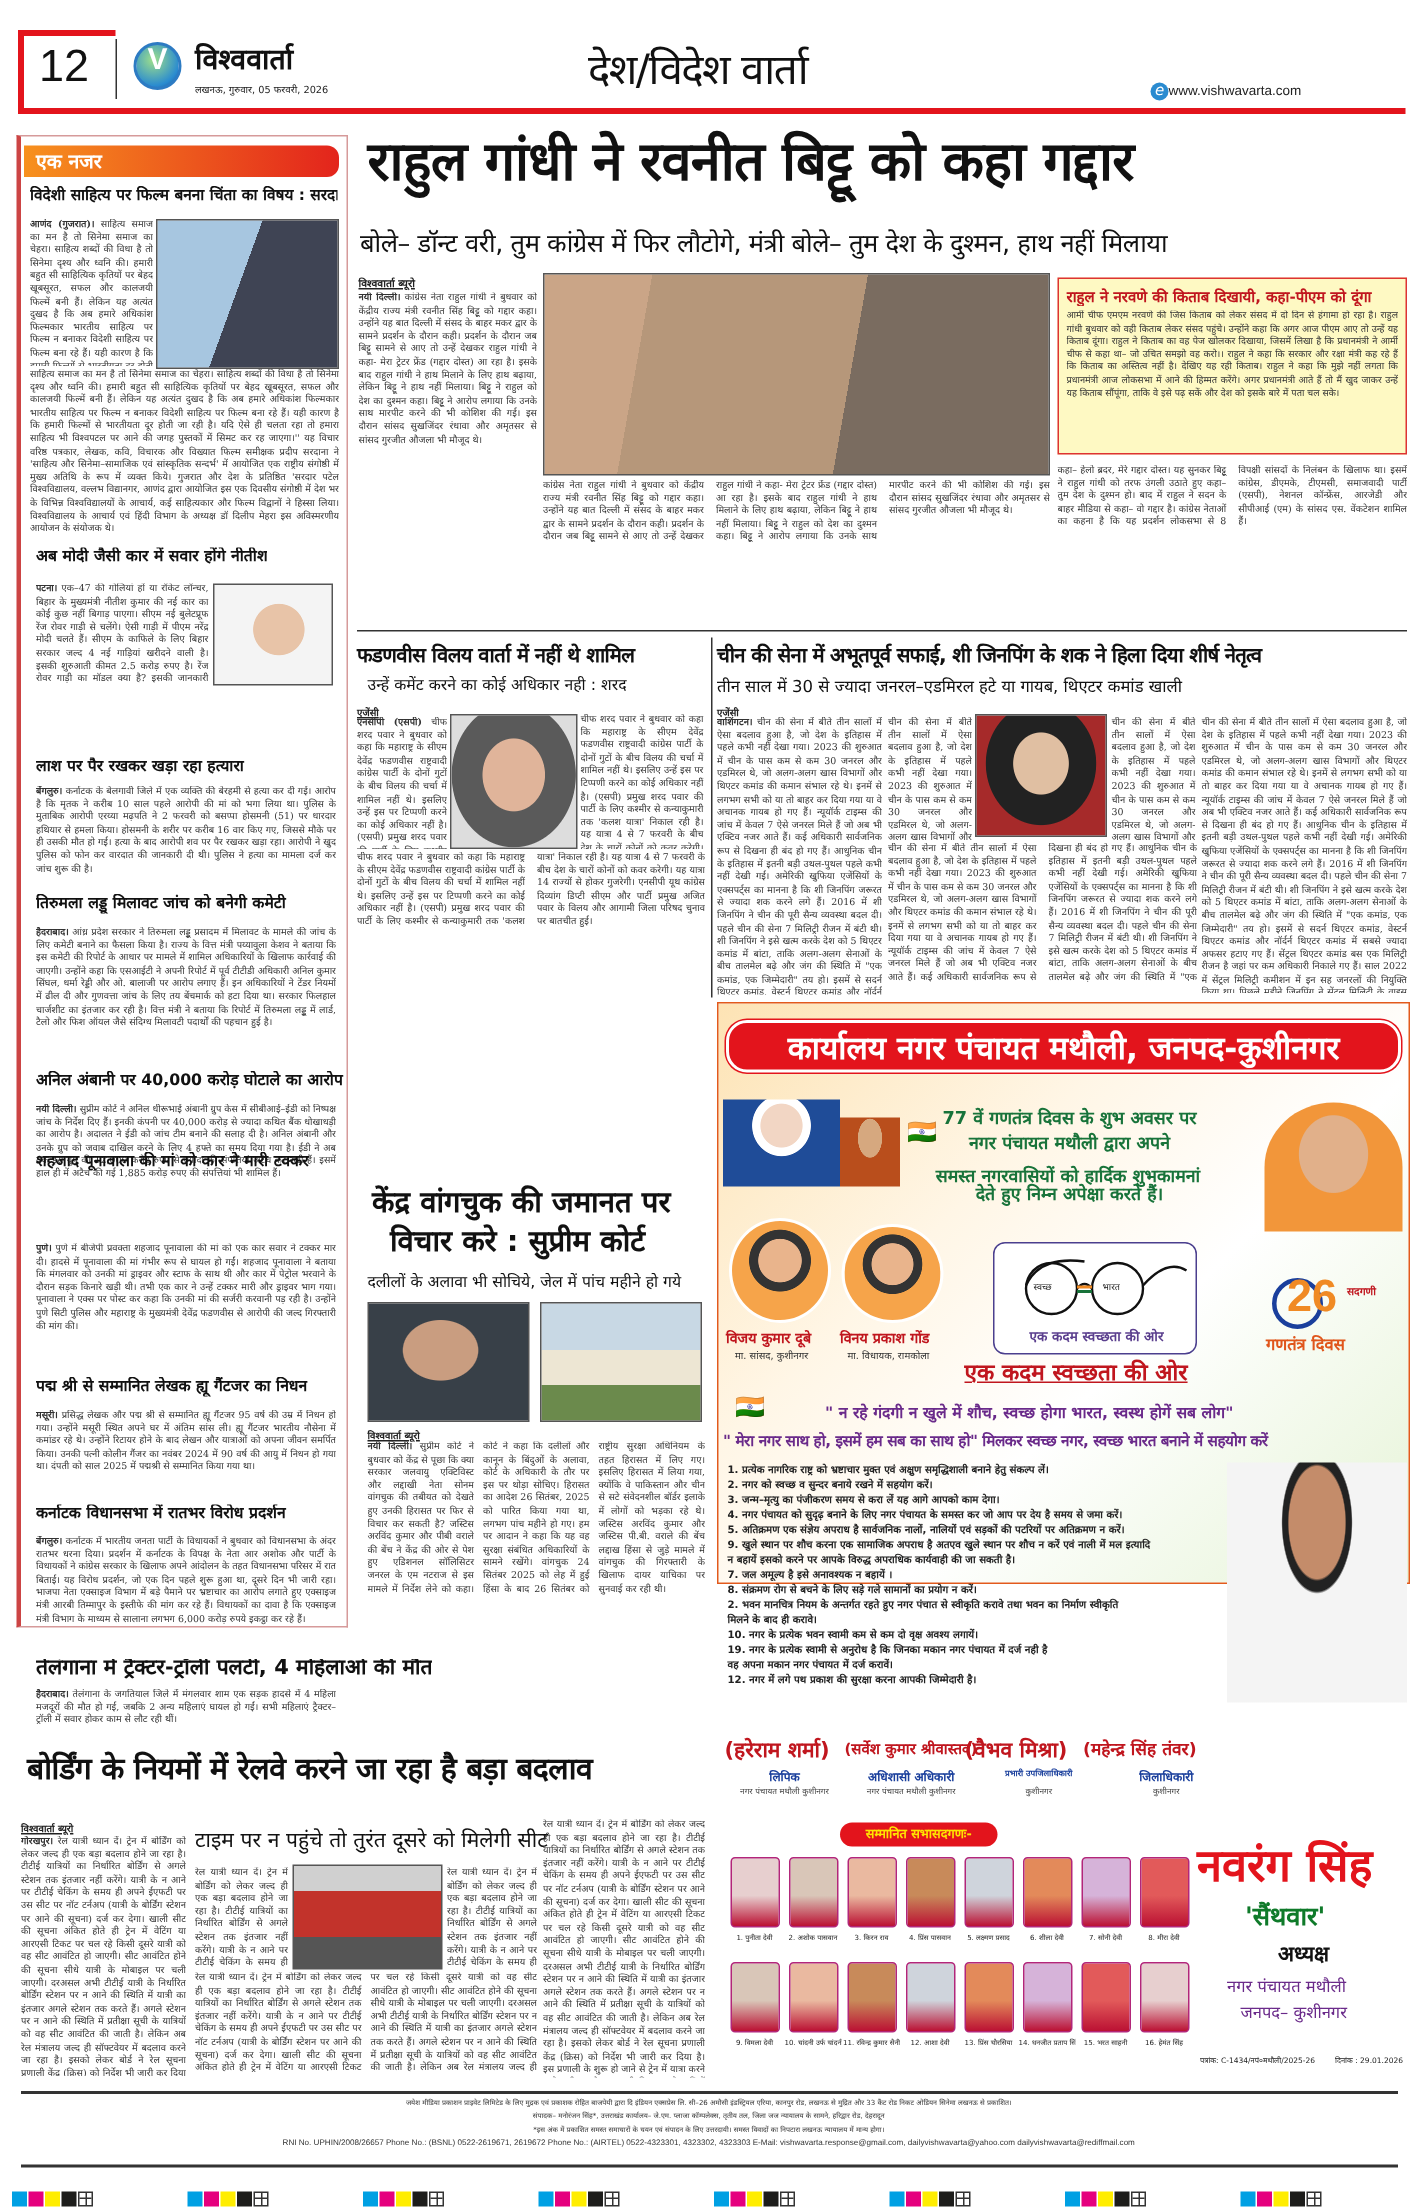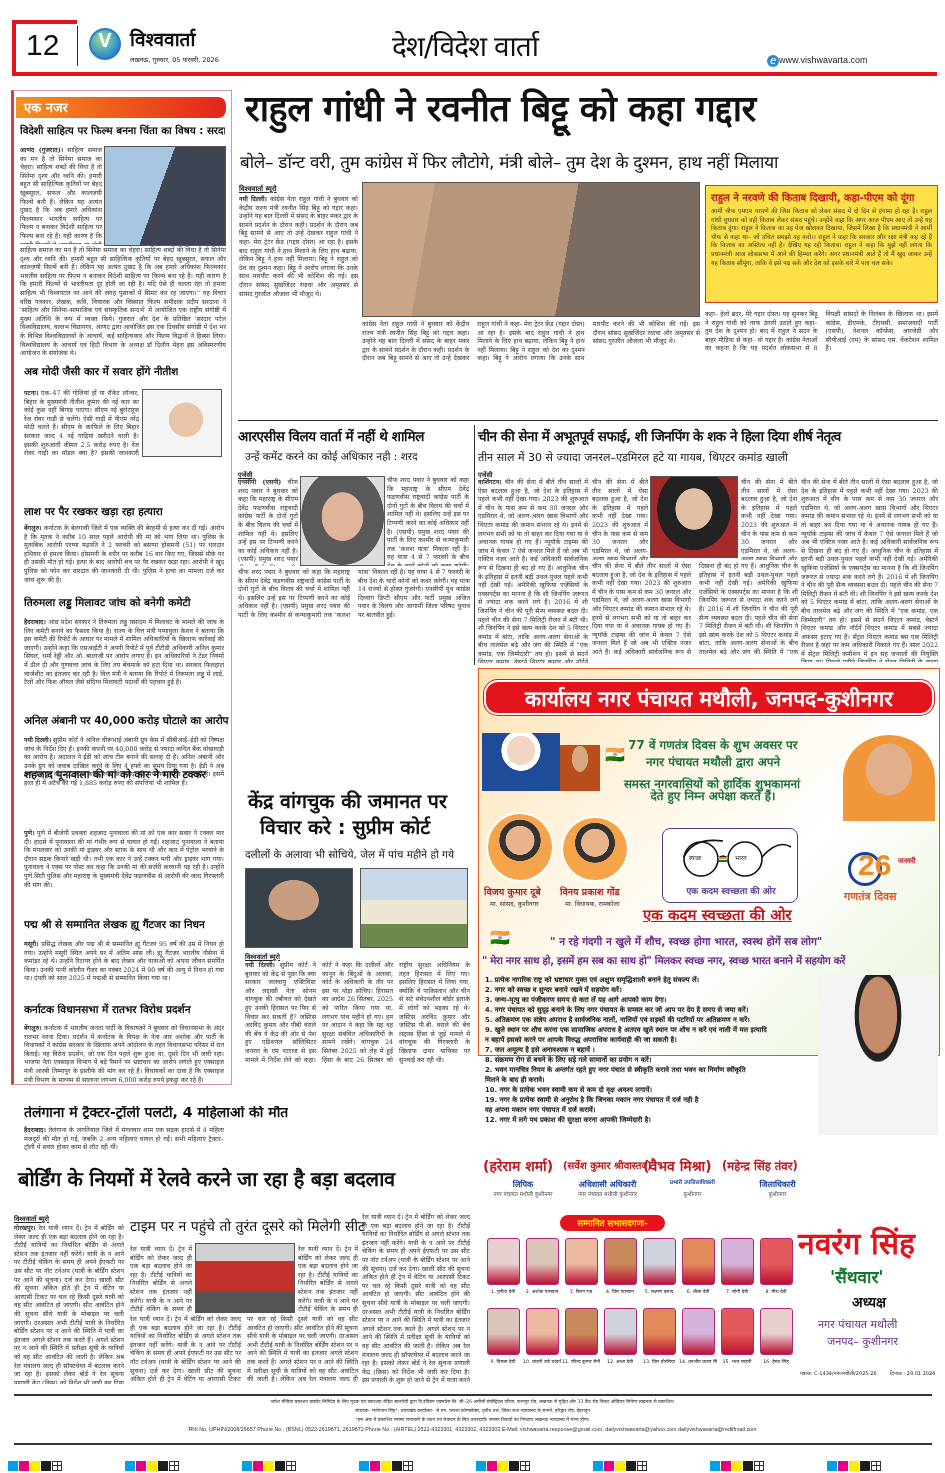--- a/index.html
+++ b/index.html
@@ -28,21 +28,21 @@
 
 
 #left-col{left:11px;top:90px;width:221px;height:995px;border:1px solid #d69a9a;border-left:3px solid #c44}
 #ek-nazar{left:16px;top:97px;width:210px;height:21px;background:linear-gradient(90deg,#f7911e,#e3241c);border-radius:0 8px 8px 0}
 #ek-nazar-label{left:24px;top:98px;font-size:13px;font-weight:bold;color:#fff}
 .lh{font-size:10.5px;line-height:13px;font-weight:bold;color:#111;white-space:nowrap;overflow:hidden}
 
 
 #main-hl{left:245px;top:86px;font-size:36px;line-height:46px;font-weight:bold;color:#111;letter-spacing:-0.5px;white-space:nowrap}
 #main-sub{left:240px;top:150px;font-size:17px;color:#111;white-space:nowrap;letter-spacing:-0.3px}
-#box-nar{left:705px;top:185px;width:233px;height:118px;border:1.5px solid #d33;background:#fde047;padding:4px 5px}
+#box-nar{left:705px;top:185px;width:233px;height:118px;border:1.5px solid #d33;background:#fef9c3;padding:4px 5px}
 #box-nar-title{font-size:10px;font-weight:bold;color:#c0161e;margin-bottom:3px;white-space:nowrap;overflow:hidden}
 
 
 #ad{left:478px;top:668px;width:462px;height:388px;background:linear-gradient(135deg,#fde3b4 0%,#fff6e6 35%,#ffffff 60%,#e5f3d6 100%);border:1.5px solid #e25a1c}
 #ad-title-bar{left:484px;top:680px;width:450px;height:35px;background:#e3141c;border-radius:14px;border:2px solid #fff;box-shadow:0 0 0 1px #e3141c}
 #ad-title{left:484px;top:684px;width:450px;text-align:center;font-size:21px;font-weight:bold;color:#fff;white-space:nowrap}
 .ad-greet{font-size:11.8px;font-weight:bold;color:#18733a;text-align:center;white-space:nowrap;line-height:16px}
 .portrait{border-radius:50%;background:radial-gradient(circle at 50% 40%,#e9b48c 0 28%,#333 29% 40%,#f6a44a 41%);border:2px solid #fff}
 .person-name{font-size:9.5px;font-weight:bold;color:#c0161e;white-space:nowrap}
 .person-role{font-size:6.5px;color:#333;white-space:nowrap}
@@ -114,21 +114,21 @@
 <div class="abs txt" style="left:239px;top:195px;width:119px;height:210px"><b>नयी दिल्ली।</b> <span>कांग्रेस नेता राहुल गांधी ने बुधवार को केंद्रीय राज्य मंत्री रवनीत सिंह बिट्टू को गद्दार कहा। उन्होंने यह बात दिल्ली में संसद के बाहर मकर द्वार के सामने प्रदर्शन के दौरान कही। प्रदर्शन के दौरान जब बिट्टू सामने से आए तो उन्हें देखकर राहुल गांधी ने कहा- मेरा ट्रेटर फ्रेंड (गद्दार दोस्त) आ रहा है। इसके बाद राहुल गांधी ने हाथ मिलाने के लिए हाथ बढ़ाया, लेकिन बिट्टू ने हाथ नहीं मिलाया। बिट्टू ने राहुल को देश का दुश्मन कहा। बिट्टू ने आरोप लगाया कि उनके साथ मारपीट करने की भी कोशिश की गई। इस दौरान सांसद सुखजिंदर रंधावा और अमृतसर से सांसद गुरजीत औजला भी मौजूद थे।</span></div>
 <div class="abs photo" style="left:362px;top:182px;width:338px;height:135px;background:linear-gradient(100deg,#caa587 0 20%,#b6977a 20% 60%,#7a6c60 60% 100%)"></div>
 <div class="abs txt" style="left:362px;top:320px;width:338px;height:88px;column-count:3;column-gap:8px">कांग्रेस नेता राहुल गांधी ने बुधवार को केंद्रीय राज्य मंत्री रवनीत सिंह बिट्टू को गद्दार कहा। उन्होंने यह बात दिल्ली में संसद के बाहर मकर द्वार के सामने प्रदर्शन के दौरान कही। प्रदर्शन के दौरान जब बिट्टू सामने से आए तो उन्हें देखकर राहुल गांधी ने कहा- मेरा ट्रेटर फ्रेंड (गद्दार दोस्त) आ रहा है। इसके बाद राहुल गांधी ने हाथ मिलाने के लिए हाथ बढ़ाया, लेकिन बिट्टू ने हाथ नहीं मिलाया। बिट्टू ने राहुल को देश का दुश्मन कहा। बिट्टू ने आरोप लगाया कि उनके साथ मारपीट करने की भी कोशिश की गई। इस दौरान सांसद सुखजिंदर रंधावा और अमृतसर से सांसद गुरजीत औजला भी मौजूद थे।</div>
 <div class="abs" id="box-nar">
   <div id="box-nar-title">राहुल ने नरवणे की किताब दिखायी, कहा-पीएम को दूंगा</div>
   <div class="txt" style="height:92px;font-size:6.2px">आर्मी चीफ एमएम नरवणे की जिस किताब को लेकर संसद में दो दिन से हंगामा हो रहा है। राहुल गांधी बुधवार को वही किताब लेकर संसद पहुंचे। उन्होंने कहा कि अगर आज पीएम आए तो उन्हें यह किताब दूंगा। राहुल ने किताब का वह पेज खोलकर दिखाया, जिसमें लिखा है कि प्रधानमंत्री ने आर्मी चीफ से कहा था– जो उचित समझो वह करो।। राहुल ने कहा कि सरकार और रक्षा मंत्री कह रहे हैं कि किताब का अस्तित्व नहीं है। देखिए यह रही किताब। राहुल ने कहा कि मुझे नहीं लगता कि प्रधानमंत्री आज लोकसभा में आने की हिम्मत करेंगे। अगर प्रधानमंत्री आते हैं तो मैं खुद जाकर उन्हें यह किताब सौंपूंगा, ताकि वे इसे पढ़ सकें और देश को इसके बारे में पता चल सके।</div>
 </div>
 <div class="abs txt" style="left:705px;top:310px;width:233px;height:100px;column-count:2;column-gap:8px">कहा– हेलो ब्रदर, मेरे गद्दार दोस्त। यह सुनकर बिट्टू ने राहुल गांधी को तरफ उंगली उठाते हुए कहा– तुम देश के दुश्मन हो। बाद में राहुल ने सदन के बाहर मीडिया से कहा– वो गद्दार है। कांग्रेस नेताओं का कहना है कि यह प्रदर्शन लोकसभा से 8 विपक्षी सांसदों के निलंबन के खिलाफ था। इसमें कांग्रेस, डीएमके, टीएमसी, समाजवादी पार्टी (एसपी), नेशनल कॉन्फ्रेंस, आरजेडी और सीपीआई (एम) के सांसद एस. वेंकटेशन शामिल हैं।</div>
 <div class="abs rule" style="left:238px;top:420px;width:700px;height:1px"></div>
 
-<div class="abs head-sans" style="left:238px;top:427px;font-size:13.5px;white-space:nowrap;letter-spacing:-0.4px">आरएसीस विलय वार्ता में नहीं थे शामिल</div>
+<div class="abs head-sans" style="left:238px;top:427px;font-size:13.5px;white-space:nowrap;letter-spacing:-0.4px">फडणवीस विलय वार्ता में नहीं थे शामिल</div>
 <div class="abs head-sans" style="left:245px;top:449px;font-size:10.5px;white-space:nowrap;font-weight:normal">उन्हें कमेंट करने का कोई अधिकार नही : शरद</div>
 <div class="abs" style="left:238px;top:470px;font-size:6.5px;font-weight:bold;text-decoration:underline">एजेंसी</div>
 <div class="abs photo" style="left:300px;top:476px;width:85px;height:90px;background:radial-gradient(ellipse at 50% 45%,#e0b49a 0 35%,#5a5a5a 36% 70%,#ddd 71%)"></div>
 <div class="abs txt" style="left:238px;top:478px;width:60px;height:88px"><b>एनसीपी (एसपी)</b> <span>चीफ शरद पवार ने बुधवार को कहा कि महाराष्ट्र के सीएम देवेंद्र फडणवीस राष्ट्रवादी कांग्रेस पार्टी के दोनों गुटों के बीच विलय की चर्चा में शामिल नहीं थे। इसलिए उन्हें इस पर टिप्पणी करने का कोई अधिकार नहीं है। (एसपी) प्रमुख शरद पवार की पार्टी के लिए कश्मीर से कन्याकुमारी तक 'कलश यात्रा' निकाल रही है। यह यात्रा 4 से 7 फरवरी के बीच देश के चारों कोनों को कवर करेगी। यह यात्रा 14 राज्यों से होकर गुजरेगी। एनसीपी यूथ कांग्रेस दिव्यांग डिप्टी सीएम और पार्टी प्रमुख अजित पवार के विलय और आगामी जिला परिषद चुनाव पर बातचीत हुई।</span></div>
 <div class="abs txt" style="left:387px;top:476px;width:82px;height:90px">चीफ शरद पवार ने बुधवार को कहा कि महाराष्ट्र के सीएम देवेंद्र फडणवीस राष्ट्रवादी कांग्रेस पार्टी के दोनों गुटों के बीच विलय की चर्चा में शामिल नहीं थे। इसलिए उन्हें इस पर टिप्पणी करने का कोई अधिकार नहीं है। (एसपी) प्रमुख शरद पवार की पार्टी के लिए कश्मीर से कन्याकुमारी तक 'कलश यात्रा' निकाल रही है। यह यात्रा 4 से 7 फरवरी के बीच देश के चारों कोनों को कवर करेगी। यह यात्रा 14 राज्यों से होकर गुजरेगी। एनसीपी यूथ कांग्रेस दिव्यांग डिप्टी सीएम और पार्टी प्रमुख अजित पवार के विलय और आगामी जिला परिषद चुनाव पर बातचीत हुई।</div>
 <div class="abs txt" style="left:238px;top:568px;width:232px;height:182px;column-count:2;column-gap:8px">चीफ शरद पवार ने बुधवार को कहा कि महाराष्ट्र के सीएम देवेंद्र फडणवीस राष्ट्रवादी कांग्रेस पार्टी के दोनों गुटों के बीच विलय की चर्चा में शामिल नहीं थे। इसलिए उन्हें इस पर टिप्पणी करने का कोई अधिकार नहीं है। (एसपी) प्रमुख शरद पवार की पार्टी के लिए कश्मीर से कन्याकुमारी तक 'कलश यात्रा' निकाल रही है। यह यात्रा 4 से 7 फरवरी के बीच देश के चारों कोनों को कवर करेगी। यह यात्रा 14 राज्यों से होकर गुजरेगी। एनसीपी यूथ कांग्रेस दिव्यांग डिप्टी सीएम और पार्टी प्रमुख अजित पवार के विलय और आगामी जिला परिषद चुनाव पर बातचीत हुई।</div>
 
 <div class="rule abs" style="left:474px;top:425px;width:1px;height:240px"></div>
 <div class="abs head-sans" style="left:478px;top:427px;font-size:13.5px;white-space:nowrap;letter-spacing:-0.5px">चीन की सेना में अभूतपूर्व सफाई, शी जिनपिंग के शक ने हिला दिया शीर्ष नेतृत्व</div>
 <div class="abs head-sans" style="left:478px;top:449px;font-size:11px;white-space:nowrap;font-weight:normal">तीन साल में 30 से ज्यादा जनरल–एडमिरल हटे या गायब, थिएटर कमांड खाली</div>
@@ -191,21 +191,21 @@
       <rect x="55" y="31" width="10" height="2" fill="#18733a"></rect>
     </svg>
   <div class="abs" style="left:26px;top:25px;font-size:6px">स्वच्छ</div>
   <div class="abs" style="left:72px;top:25px;font-size:6px">भारत</div>
   <div class="abs" style="left:0;top:55px;width:136px;text-align:center;font-size:9px;color:#5b3f8e;font-weight:bold">एक कदम स्वच्छता की ओर</div>
 </div>
 
 <div class="abs" style="left:840px;top:848px;width:92px;height:60px">
   <div class="abs" style="left:8px;top:4px;width:34px;height:34px;border-radius:50%;border:3px solid #1a3f9c"></div>
   <div class="abs" style="left:18px;top:0;font-size:30px;font-weight:bold;color:#f08a24;font-family:'Liberation Sans',sans-serif">26</div>
-  <div class="abs" style="left:58px;top:8px;font-size:7px;font-weight:bold;color:#c0161e">जनवरी</div>
+  <div class="abs" style="left:58px;top:8px;font-size:7px;font-weight:bold;color:#c0161e">सदगणी</div>
   <div class="abs" style="left:4px;top:40px;font-size:11px;font-weight:bold;color:#e0561c;white-space:nowrap">गणतंत्र दिवस</div>
 </div>
 
 <div class="abs" style="left:643px;top:904px;font-size:15px;font-weight:bold;color:#c0161e;text-decoration:underline;white-space:nowrap">एक कदम स्वच्छता की ओर</div>
 <div class="abs" style="left:490px;top:928px;font-size:16px">🇮🇳</div>
 <div class="abs" style="left:550px;top:934px;font-size:10.5px;font-weight:bold;color:#6a2a8a;white-space:nowrap">" न रहे गंदगी न खुले में शौच, स्वच्छ होगा भारत, स्वस्थ होगें सब लोग"</div>
 <div class="abs" style="left:482px;top:953px;font-size:10.2px;font-weight:bold;color:#6a2a8a;white-space:nowrap;letter-spacing:-0.3px">" मेरा नगर साथ हो, इसमें हम सब का साथ हो" मिलकर स्वच्छ नगर, स्वच्छ भारत बनाने में सहयोग करें</div>
 
 <div class="abs" style="left:485px;top:975px;width:330px">
   <div class="rule-item">1. प्रत्येक नागरिक राष्ट्र को भ्रष्टाचार मुक्त एवं अक्षुण समृद्धिशाली बनाने हेतु संकल्प लें।</div>

